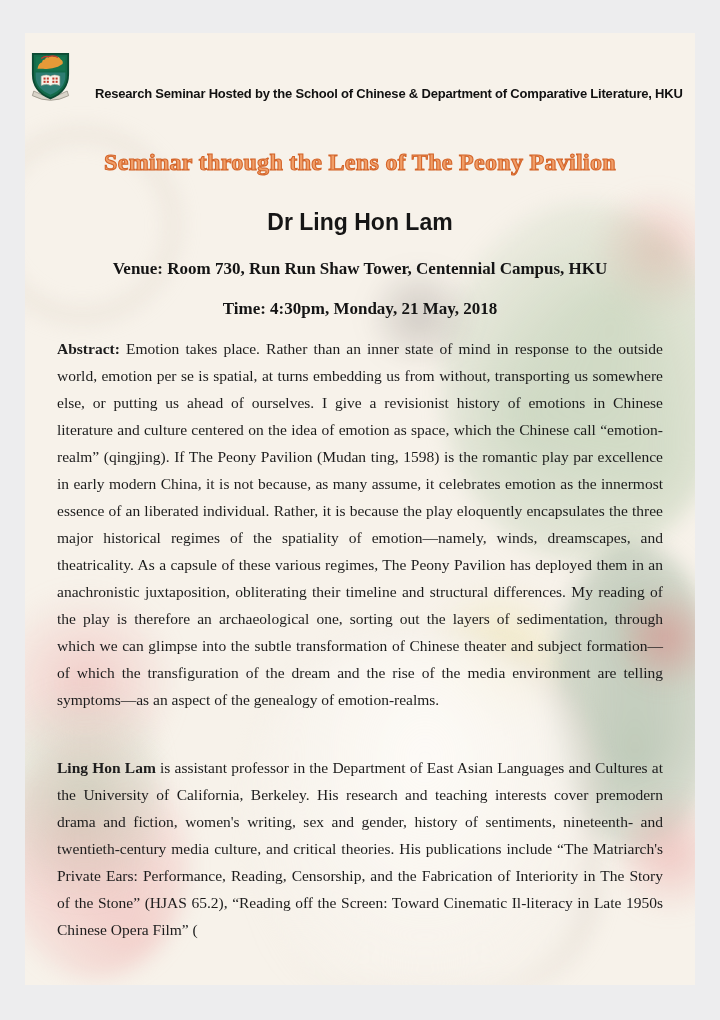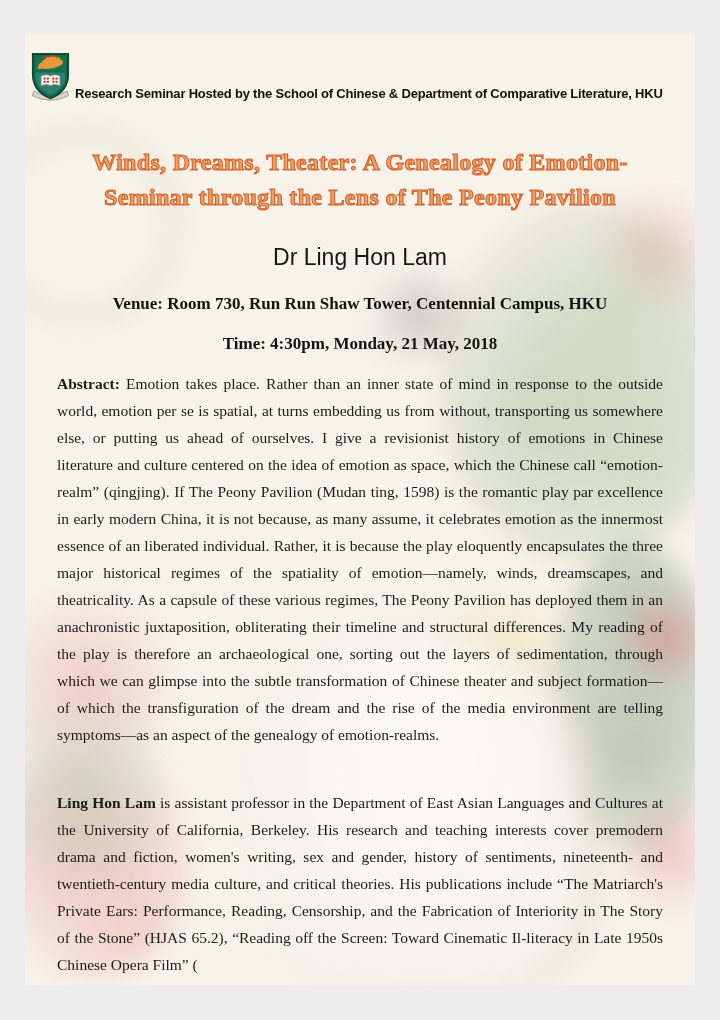--- a/index.html
+++ b/index.html
@@ -27,36 +27,36 @@
   .wm-red-right-2{right:-25px;top:745px;width:100px;height:150px;background:radial-gradient(circle,rgba(232,150,150,.45) 0%,rgba(232,150,150,0) 70%);}
   .wm-pink-left-1{left:-30px;top:545px;width:180px;height:210px;background:radial-gradient(circle,rgba(236,168,168,.5) 0%,rgba(236,168,168,0) 70%);}
   .wm-pink-left-2{left:-25px;top:705px;width:190px;height:240px;background:radial-gradient(circle at 40% 40%,rgba(240,178,178,.55) 0%,rgba(240,178,178,0) 65%),radial-gradient(circle at 70% 80%,rgba(236,160,160,.4) 0%,rgba(236,160,160,0) 65%);}
   .wm-green-left{left:-15px;top:620px;width:150px;height:280px;background:radial-gradient(circle,rgba(170,195,165,.45) 0%,rgba(170,195,165,0) 70%);}
   .wm-figure-robe{left:225px;top:600px;width:350px;height:360px;border-radius:45% 45% 30% 30%;background:radial-gradient(ellipse at 50% 35%,rgba(253,251,247,.95) 0%,rgba(248,244,238,.7) 55%,rgba(240,234,224,0) 80%);box-shadow:inset -14px 0 18px rgba(205,196,182,.35);}
 
   
   .content{position:relative;z-index:2;padding:0 32px;}
   .poster-header{
     position:absolute;left:5px;top:19px;z-index:3;
-    display:flex;align-items:flex-end;gap:4px;
+    display:flex;align-items:flex-end;gap:24px;
   }
   .crest{flex:0 0 auto;}
   .header-text{
     font-family:"Liberation Sans", sans-serif;font-weight:bold;
     font-size:13px;letter-spacing:-0.2px;color:#111;
     margin-bottom:7px;white-space:nowrap;
   }
   .spacer-top{height:112px;}
   .title{
     font-weight:bold;font-size:24px;line-height:35px;text-align:center;
     color:var(--title-fill,#f09e68);
     -webkit-text-stroke:1.1px var(--title-outline,#d4652a);
     letter-spacing:.3px;
   }
-  .speaker{margin-top:26px;text-align:center;font-family:"Liberation Sans", sans-serif;font-weight:400;font-size:23px;line-height:33px;color:#161616;}
+  .speaker{margin-top:26px;text-align:center;font-family:"Liberation Sans", sans-serif;font-weight:700;font-size:23px;line-height:33px;color:#161616;}
   .event-line{margin-top:20px;text-align:center;font-weight:bold;font-size:17px;line-height:20px;color:#141414;}
   .event-line.time{}
   .para{margin-top:16px;font-size:15.5px;line-height:27px;text-align:justify;color:#1c1c1c;}
   .para.bio{margin-top:41px;}
   .seg-bold{font-weight:bold;}
   .seg-italic{}
 </style>
 </head>
 <body>
 
@@ -99,21 +99,20 @@
         </g>
       </svg>
     </span>
     <span class="header-text">Research Seminar Hosted by the School of Chinese &amp; Department of Comparative Literature, HKU</span>
   </div>
 
   <div class="content">
     <div class="spacer-top"></div>
 
     <div class="title">
-      <div>Winds, Dreams, Theater: A Genealogy of Emotion-</div>
       <div><span class="seg-normal">Seminar through the Lens of </span><span class="seg-italic">The Peony Pavilion</span></div>
     </div>
 
     <div class="speaker">
       <div>Dr Ling Hon Lam</div>
     </div>
 
     <div class="event-line venue">Venue: Room 730, Run Run Shaw Tower, Centennial Campus, HKU</div>
     <div class="event-line time">Time: 4:30pm, Monday, 21 May, 2018</div>
 

